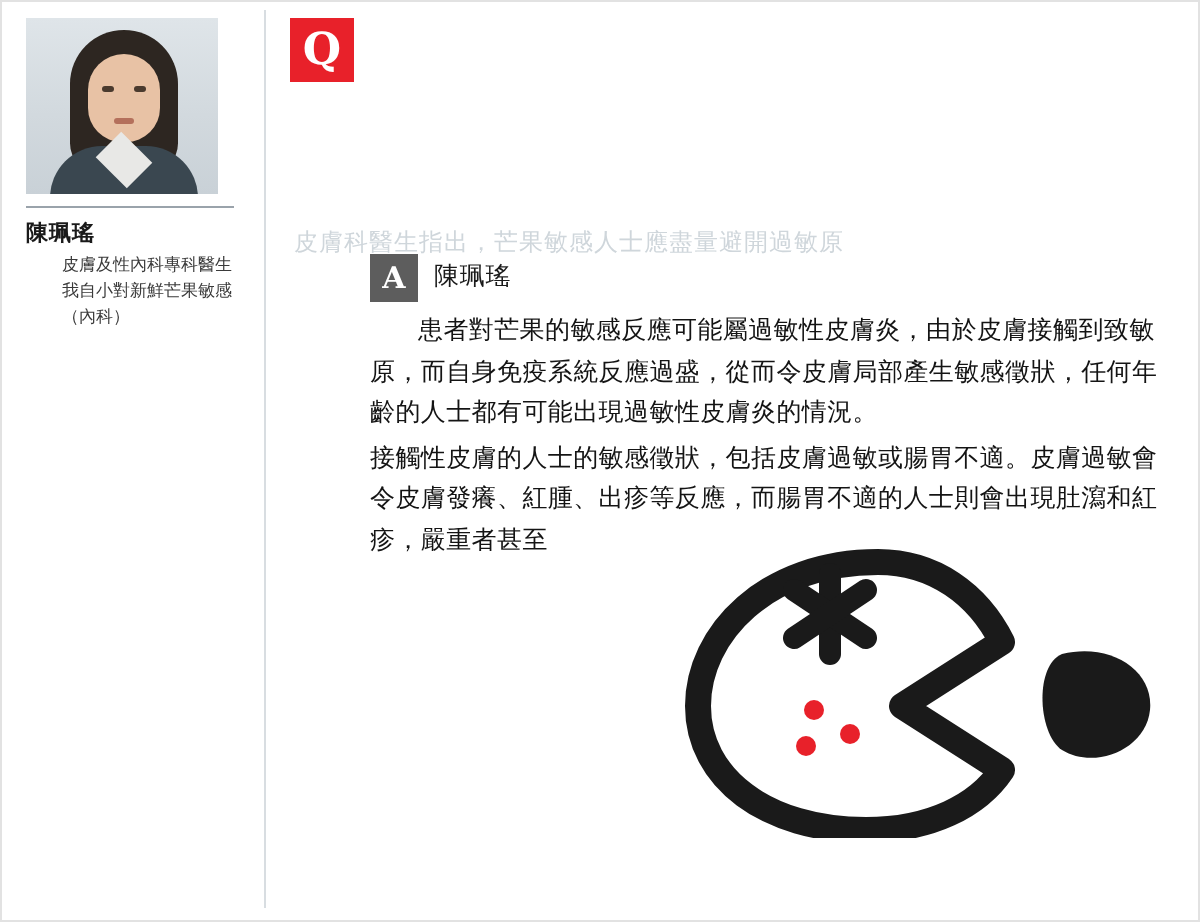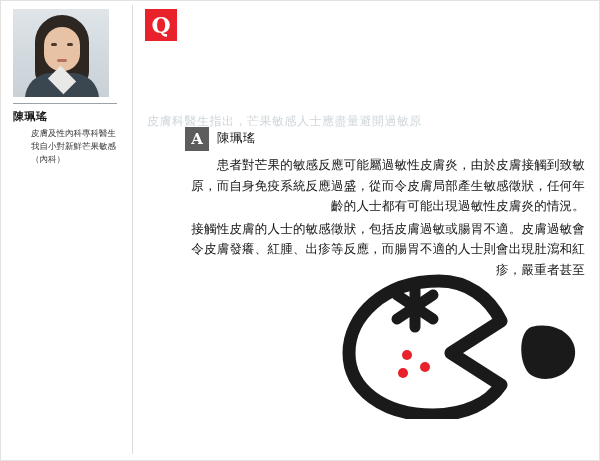--- a/index.html
+++ b/index.html
@@ -221,21 +221,20 @@
     top: 28px;
     width: 400px;
     font-size: 12.5px;
     line-height: 20.5px;
     color: #141414;
     letter-spacing: .2px;
   }
   .para {
     display: block;
     margin: 0 0 2px 0;
-    text-align: right;
   }
   .para.indent {
     text-indent: 24px;
   }
   
   #answer-wrap {
     position: absolute;
     left: 40px;
     top: 200px;
     width: 160px;

